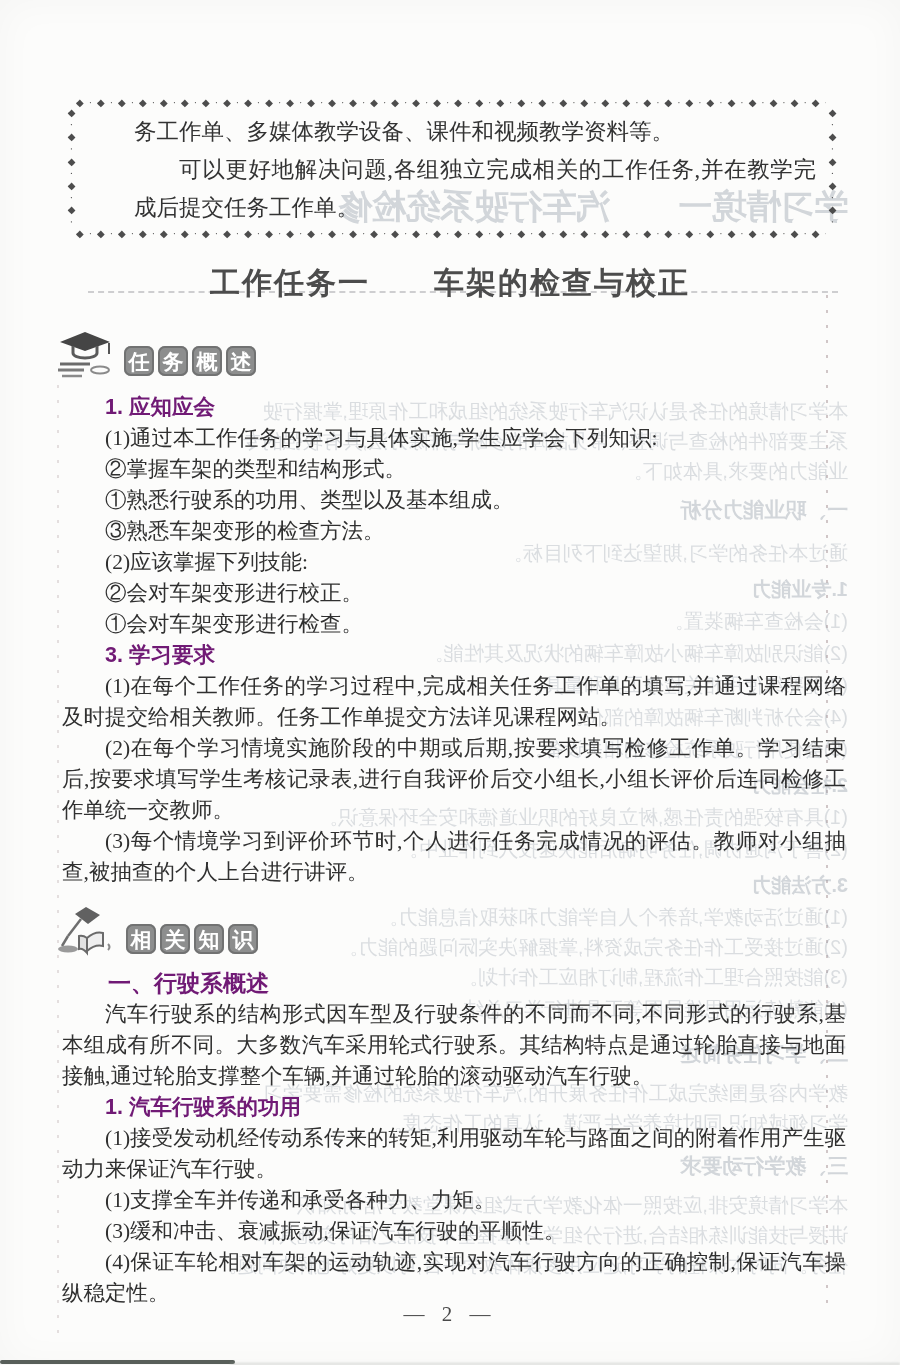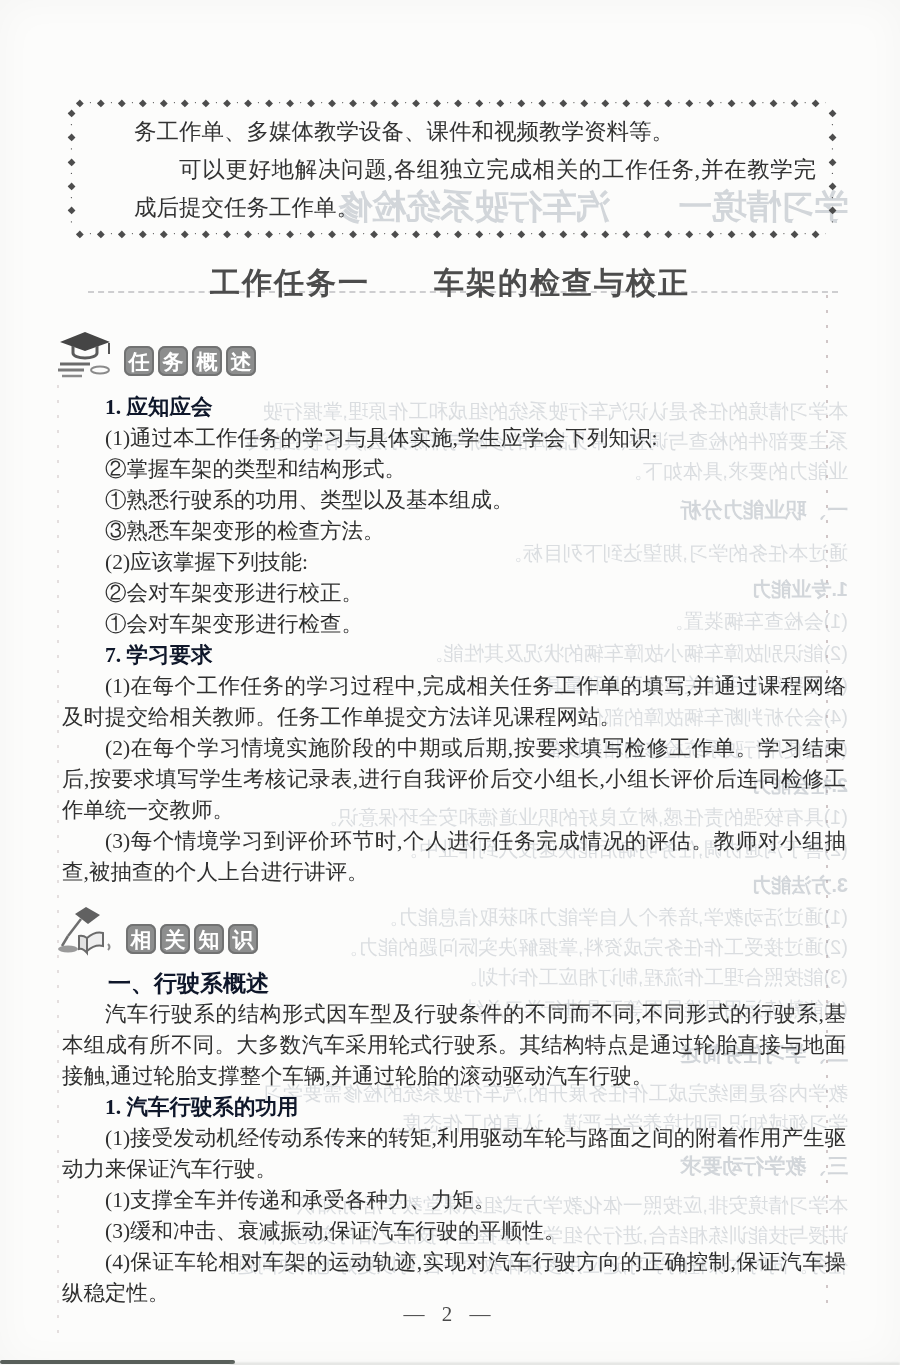--- a/index.html
+++ b/index.html
@@ -41,22 +41,22 @@
     font-size:21px;line-height:31px;text-align:center;
   }
   .badge-icon{flex:0 0 auto;}
   
   .content{
     position:absolute;left:62px;top:392px;width:784px;z-index:3;
     font-size:21.5px;line-height:31px;text-align:justify;color:#303030;
   }
   .content p{margin:0;text-indent:2em;}
   .bh{
-    font-family:Liberation Serif, serif;font-weight:bold;
-    color:#0f172a;text-indent:1.5em;margin:0;font-size:21.5px;
+    font-family:Liberation Sans, sans-serif;font-weight:bold;
+    color:#701a75;text-indent:1.5em;margin:0;font-size:21.5px;
   }
   .bh-big{font-size:23px;margin:16px 0 14px;}
   
   .page-num{position:absolute;left:0;bottom:38px;width:100%;text-align:center;
     font-size:21px;color:#4a4a4a;letter-spacing:6px;z-index:3;}
   
   #bleed-layer{position:absolute;inset:0;z-index:1;pointer-events:none;}
   .bleed-line{
     position:absolute;right:52px;width:758px;white-space:nowrap;overflow:hidden;
     transform:scaleX(-1);color:#8f99a5;opacity:0.30;filter:blur(0.7px);
@@ -144,21 +144,21 @@
 
   <div class="content">
     <p class="bh">1. 应知应会</p>
     <p>(1)通过本工作任务的学习与具体实施,学生应学会下列知识:</p>
     <p>②掌握车架的类型和结构形式。</p>
     <p>①熟悉行驶系的功用、类型以及基本组成。</p>
     <p>③熟悉车架变形的检查方法。</p>
     <p>(2)应该掌握下列技能:</p>
     <p>②会对车架变形进行校正。</p>
     <p>①会对车架变形进行检查。</p>
-    <p class="bh">7. 学习要求</p>
+    <p class="bh">3. 学习要求</p>
     <p>(1)在每个工作任务的学习过程中,完成相关任务工作单的填写,并通过课程网络及时提交给相关教师。任务工作单提交方法详见课程网站。</p>
     <p>(2)在每个学习情境实施阶段的中期或后期,按要求填写检修工作单。学习结束后,按要求填写学生考核记录表,进行自我评价后交小组长,小组长评价后连同检修工作单统一交教师。</p>
     <p>(3)每个情境学习到评价环节时,个人进行任务完成情况的评估。教师对小组抽查,被抽查的个人上台进行讲评。</p>
 
     <div class="section-header sh-flow">
       <svg class="badge-icon" width="60" height="50" viewBox="0 0 60 50">
         <polygon points="30,1 44,9 32,18 19,8" fill="#616161"></polygon>
         <path d="M25 13 L12 30" stroke="#6e6e6e" stroke-width="2.5" fill="none"></path>
         <path d="M12 30 L6 40" stroke="#6e6e6e" stroke-width="2.5" fill="none"></path>
         <ellipse cx="12" cy="43" rx="10" ry="3.5" fill="#9a9a9a"></ellipse>

